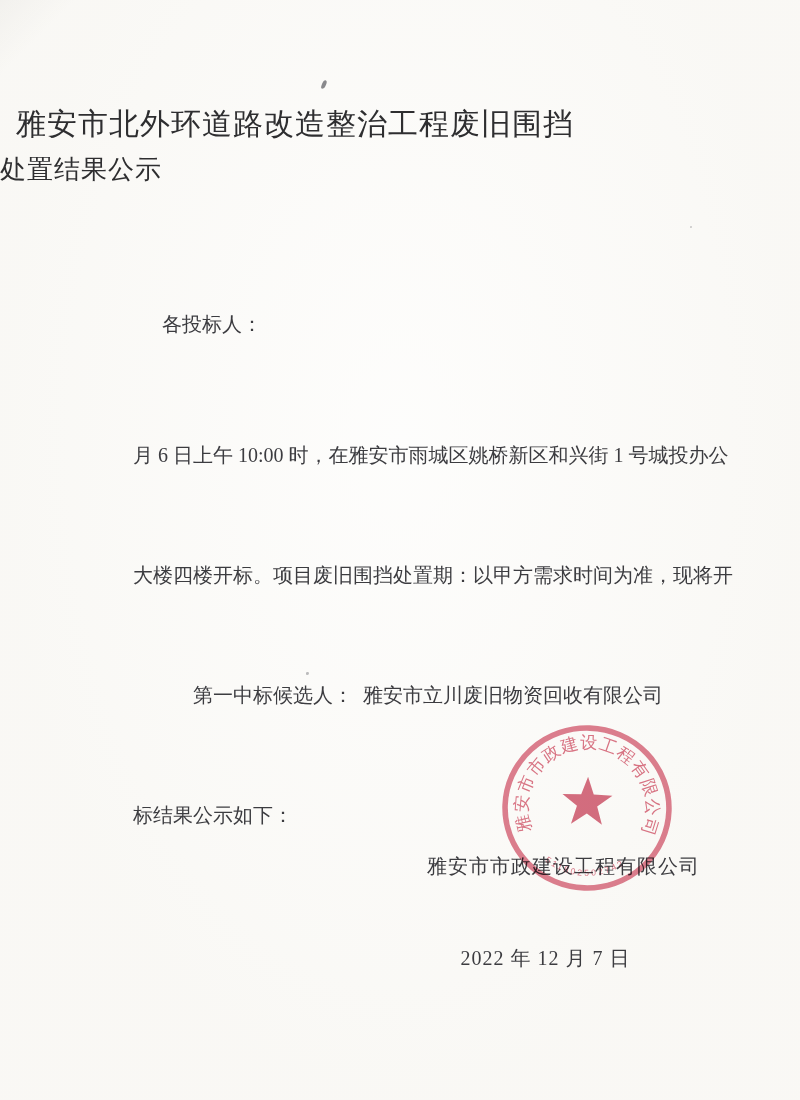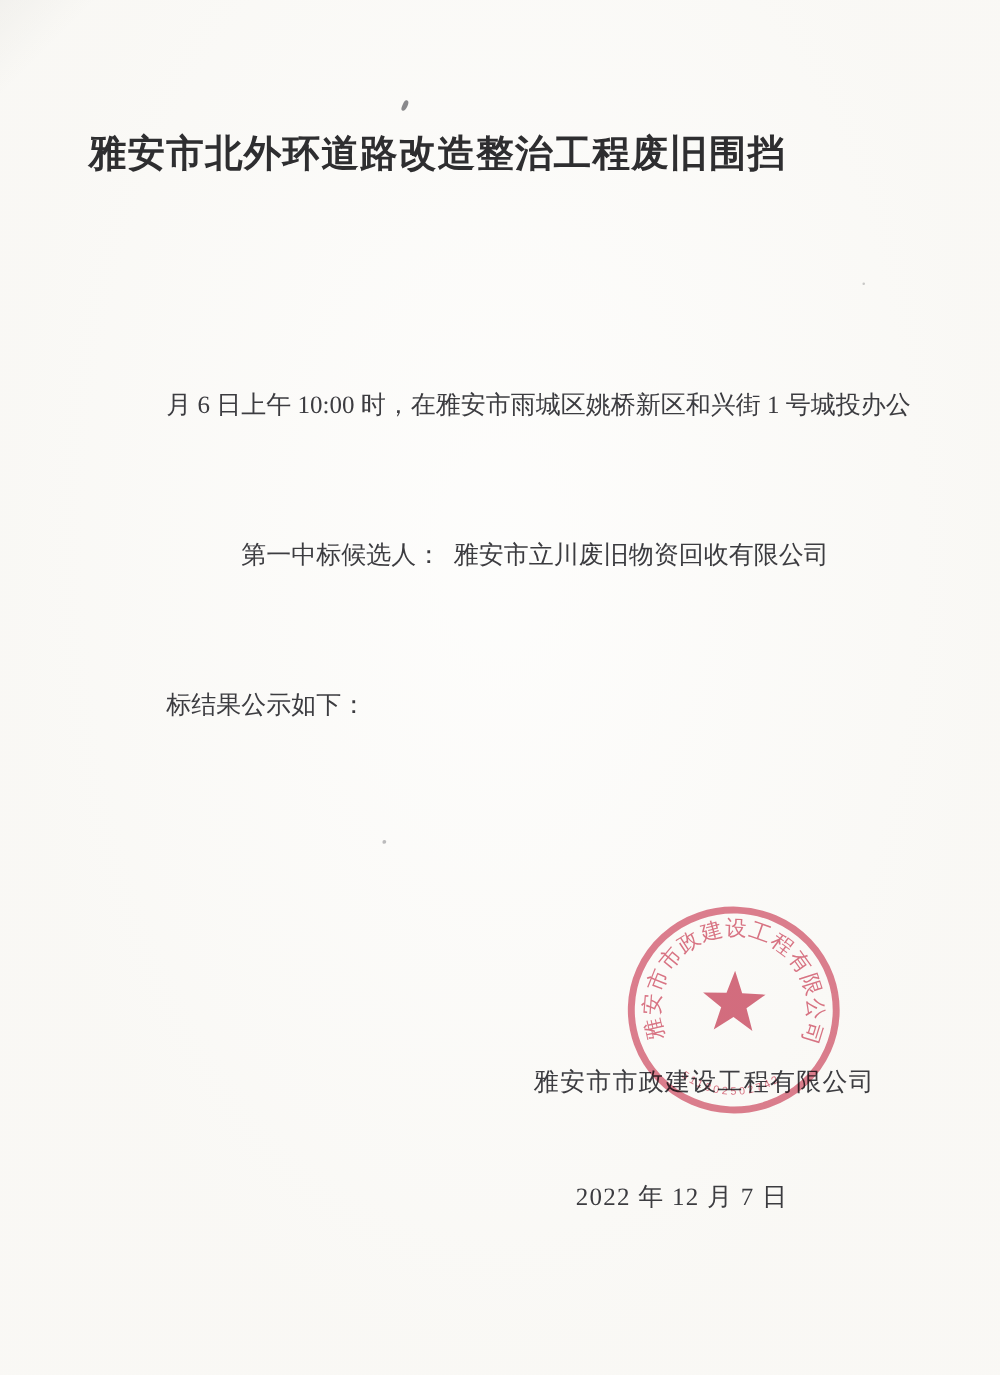--- a/index.html
+++ b/index.html
@@ -19,23 +19,23 @@
     color: #3b3b3d;
   }
   
   .speck { position: absolute; background: #6d6d70; border-radius: 50% 50% 60% 40%; }
   .speck1 { left: 322px; top: 80px; width: 4px; height: 9px; transform: rotate(22deg); opacity: .8; }
   .speck2 { left: 306px; top: 672px; width: 3px; height: 3px; opacity: .45; }
   .speck3 { left: 690px; top: 226px; width: 2px; height: 2px; opacity: .35; }
 
   .title {
     position: absolute; top: 102px; left: 0; width: 668px;
-    text-align: center;
+    text-align: left;
     font-family: "Liberation Sans", "DejaVu Sans", sans-serif;
-    font-weight: 700; color: #2e2e30;
+    font-weight: 400; color: #2e2e30;
   }
   .title .t1 { font-size: 30px; letter-spacing: 1px; transform: translateX(16px); line-height: 44px; }
   .title .t2 { font-size: 26px; letter-spacing: 1px; line-height: 40px; margin-top: 3px; }
 
   .content {
     position: absolute; left: 133px; top: 224px; width: 545px;
     font-size: 20px; line-height: 40px; white-space: pre; color: #3c3c40;
   }
   .line { height: 40px; }
   .salutation { padding-left: 29px; margin-bottom: 11px; }
@@ -61,24 +61,27 @@
 <body>
 
 <div class="page">
 
   <div class="speck speck1"></div>
   <div class="speck speck2"></div>
   <div class="speck speck3"></div>
 
   <div class="title">
     <div class="t1">雅安市北外环道路改造整治工程废旧围挡</div>
+    <div class="t2">处置结果公示</div>
   </div>
 
   <div class="content">
+    <div class="line salutation">各投标人：</div>
     <div class="line il-0">月 6 日上午 10:00 时，在雅安市雨城区姚桥新区和兴街 1 号城投办公</div>
+    <div class="line il-0">大楼四楼开标。项目废旧围挡处置期：以甲方需求时间为准，现将开</div>
     <div class="line il-60">第一中标候选人：  雅安市立川废旧物资回收有限公司</div>
     <div class="line il-0">标结果公示如下：</div>
     
     
     
     
     
     
   </div>
 

